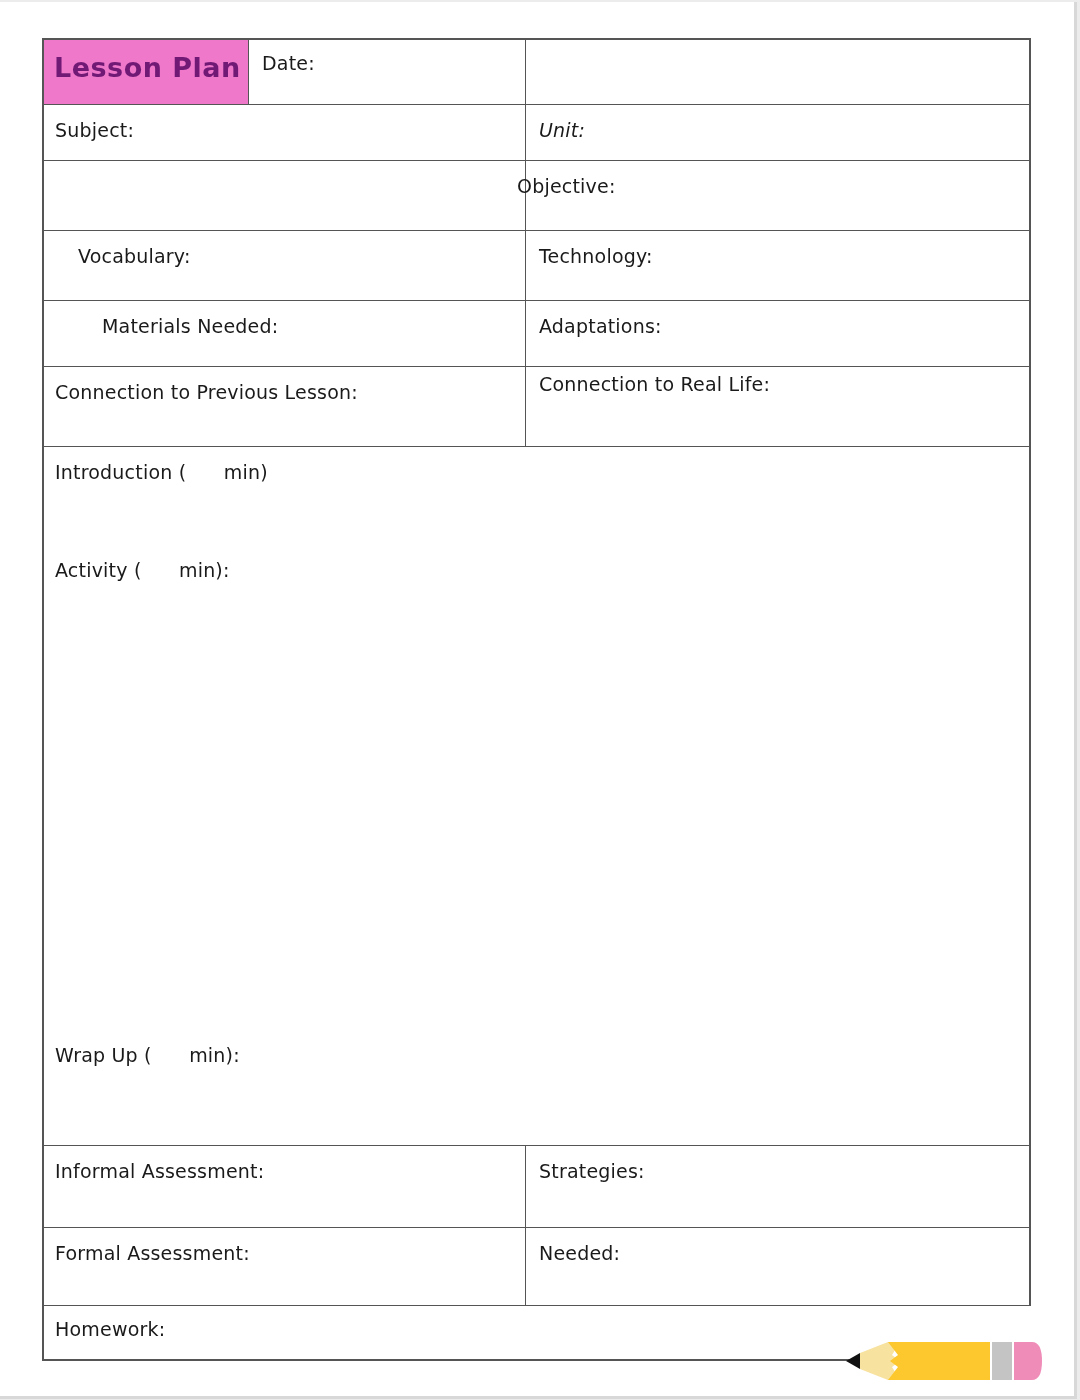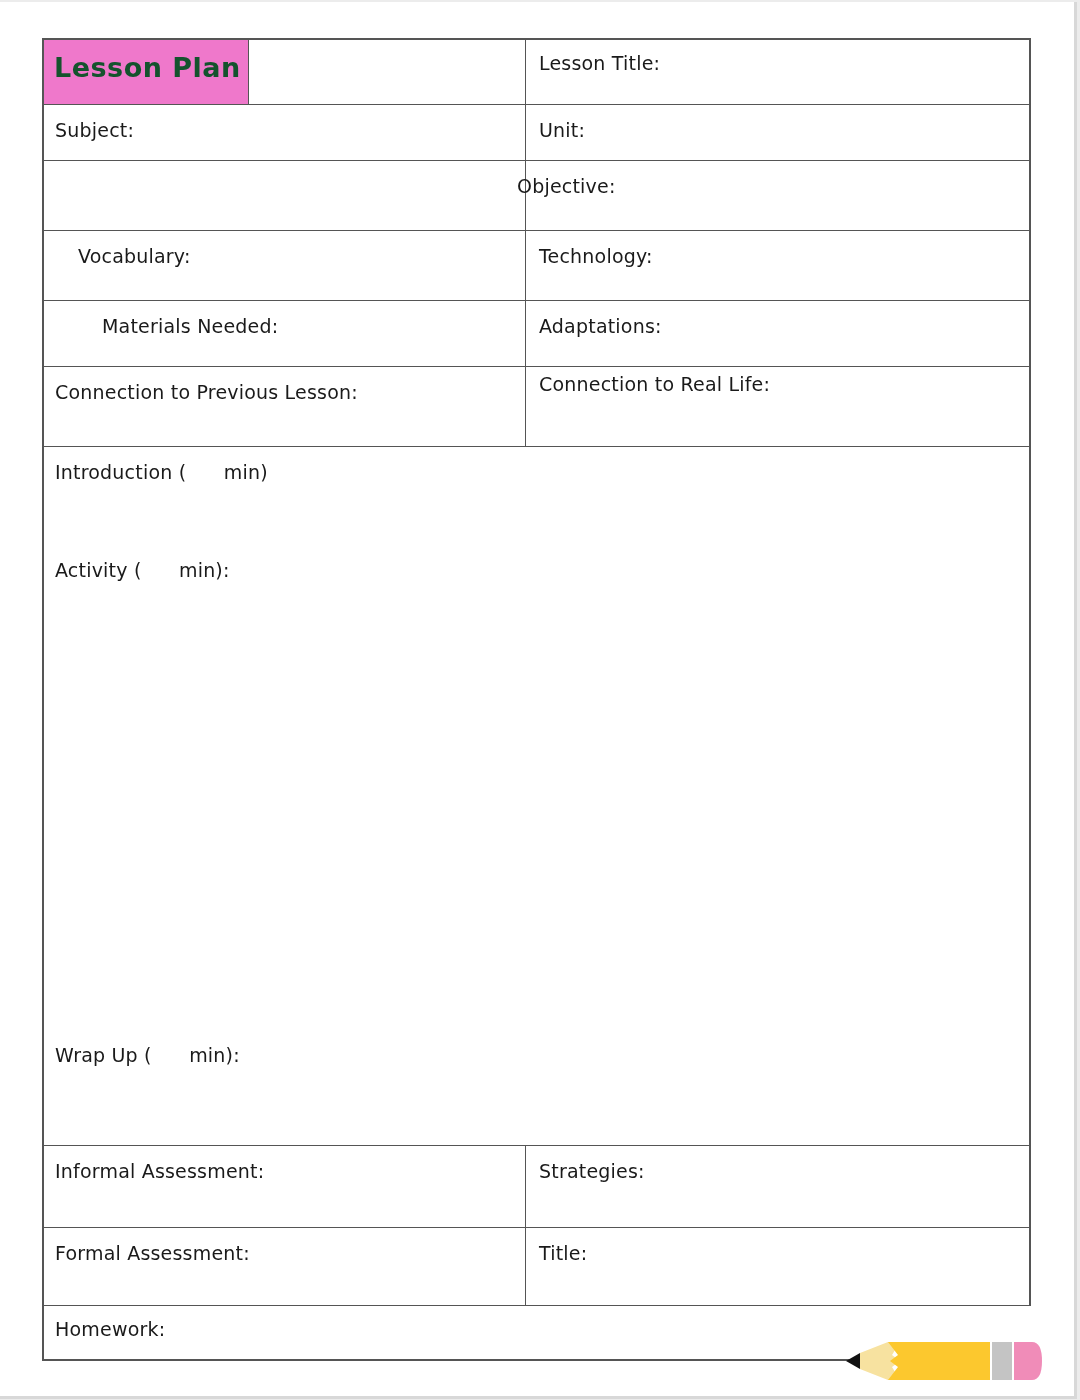--- a/index.html
+++ b/index.html
@@ -4,21 +4,21 @@
 <style>
   html, body { margin:0; padding:0; }
   body { width:1080px; height:1400px; background:#ececec; position:relative; overflow:hidden;
          font-family:"DejaVu Sans", sans-serif; color:#1a1a1a; }
   .page { position:absolute; left:0; top:2px; width:1074px; height:1394px; background:#fff;
           border-right:3px solid #d8d8d8; border-bottom:3px solid #d8d8d8; }
   .cell { position:absolute; box-sizing:border-box; }
   .lbl { position:absolute; left:13px; top:14px; font-size:19px; letter-spacing:0.2px; }
   .line { position:absolute; background:#555; }
   .title-box { position:absolute; left:42px; top:36px; width:207px; height:67px; background:#ef78cb; }
-  .title-text { position:absolute; left:12px; top:14px; font-size:27px; font-weight:bold; color:#14532d; letter-spacing:0.5px; }
+  .title-text { position:absolute; left:12px; top:14px; font-size:27px; font-weight:bold; color:#701a75; letter-spacing:0.5px; }
 </style>
 </head>
 <body>
 
 <div class="page">
 
   <div class="title-box">
     <span class="title-text">Lesson Plan</span>
   </div>
 
@@ -34,28 +34,28 @@
   <div class="line" style="left:42px;top:102px;width:988px;height:1px;"></div>
   <div class="line" style="left:42px;top:158px;width:988px;height:1px;"></div>
   <div class="line" style="left:42px;top:228px;width:988px;height:1px;"></div>
   <div class="line" style="left:42px;top:298px;width:988px;height:1px;"></div>
   <div class="line" style="left:42px;top:364px;width:988px;height:1px;"></div>
   <div class="line" style="left:42px;top:444px;width:988px;height:1px;"></div>
   <div class="line" style="left:42px;top:1143px;width:988px;height:1px;"></div>
   <div class="line" style="left:42px;top:1225px;width:988px;height:1px;"></div>
   <div class="line" style="left:42px;top:1303px;width:988px;height:1px;"></div>
 
-  <div class="cell" style="left:526px;top:36px;width:504px;height:67px;">
-    <span class="lbl" style="top:14px;">Lesson Title:</span>
+  <div class="cell" style="left:249px;top:36px;width:276px;height:67px;">
+    <span class="lbl" style="top:14px;">Date:</span>
   </div>
 
   <div class="cell" style="left:42px;top:103px;width:483px;height:55px;">
     <span class="lbl">Subject:</span>
   </div>
-  <div class="cell" style="left:526px;top:103px;width:504px;height:55px;">
+  <div class="cell" style="left:526px;top:103px;width:504px;height:55px;font-style:italic;">
     <span class="lbl">Unit:</span>
   </div>
 
   <div class="cell" style="left:504px;top:159px;width:504px;height:69px;text-align:right;">
     <span class="lbl">Objective:</span>
   </div>
 
   <div class="cell" style="left:42px;top:229px;width:483px;height:69px;margin-left:23px;">
     <span class="lbl">Vocabulary:</span>
   </div>
@@ -87,21 +87,21 @@
     <span class="lbl">Informal Assessment:</span>
   </div>
   <div class="cell" style="left:526px;top:1144px;width:504px;height:81px;">
     <span class="lbl">Strategies:</span>
   </div>
 
   <div class="cell" style="left:42px;top:1226px;width:483px;height:77px;">
     <span class="lbl">Formal Assessment:</span>
   </div>
   <div class="cell" style="left:526px;top:1226px;width:504px;height:77px;">
-    <span class="lbl">Title:</span>
+    <span class="lbl">Needed:</span>
   </div>
 
   <div class="cell" style="left:42px;top:1304px;width:988px;height:53px;">
     <span class="lbl" style="top:12px;">Homework:</span>
   </div>
 
   <svg style="position:absolute;left:844px;top:1336px;" width="200" height="46" viewBox="0 0 200 46">
     <polygon points="2,23 16,15 16,31" fill="#111"></polygon>
     <polygon points="16,15 44,4 56,4 48,17 56,23 48,29 56,42 44,42 16,31" fill="#f7e2a0"></polygon>
     <polygon points="44,4 146,4 146,42 44,42 54,29 46,23 54,17" fill="#fcc82e"></polygon>

